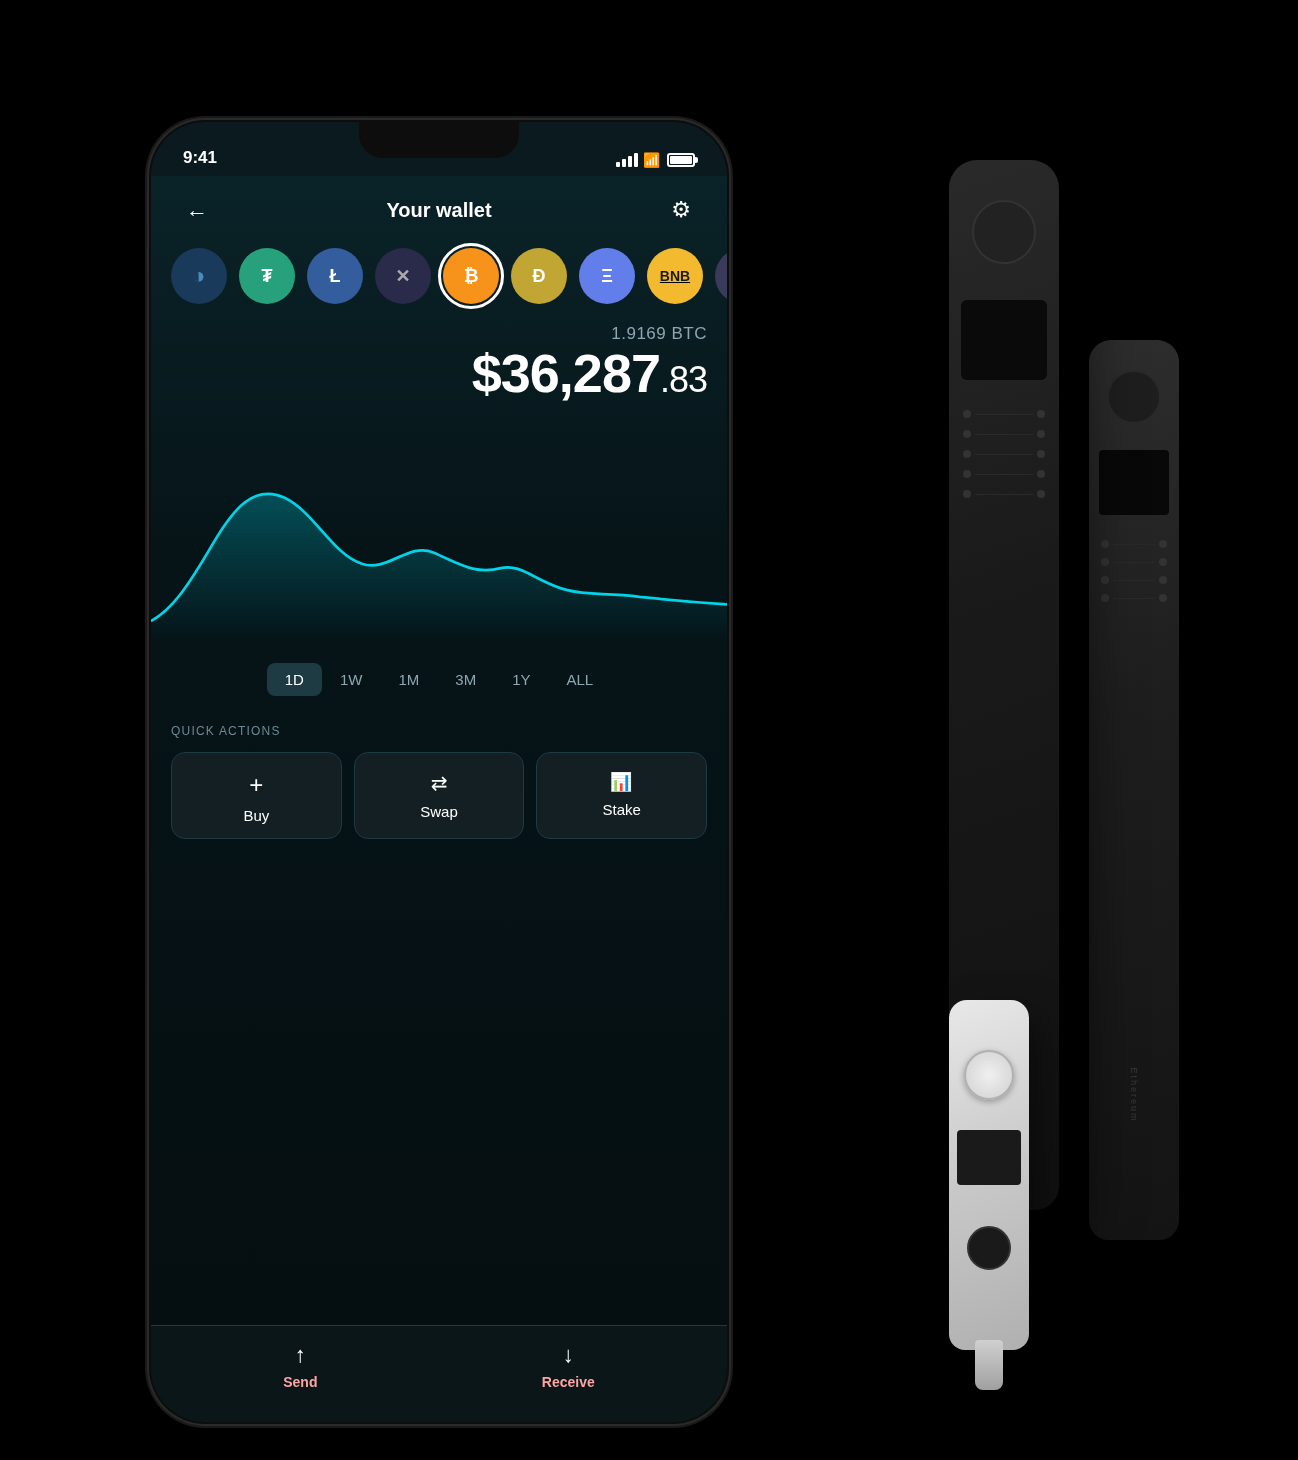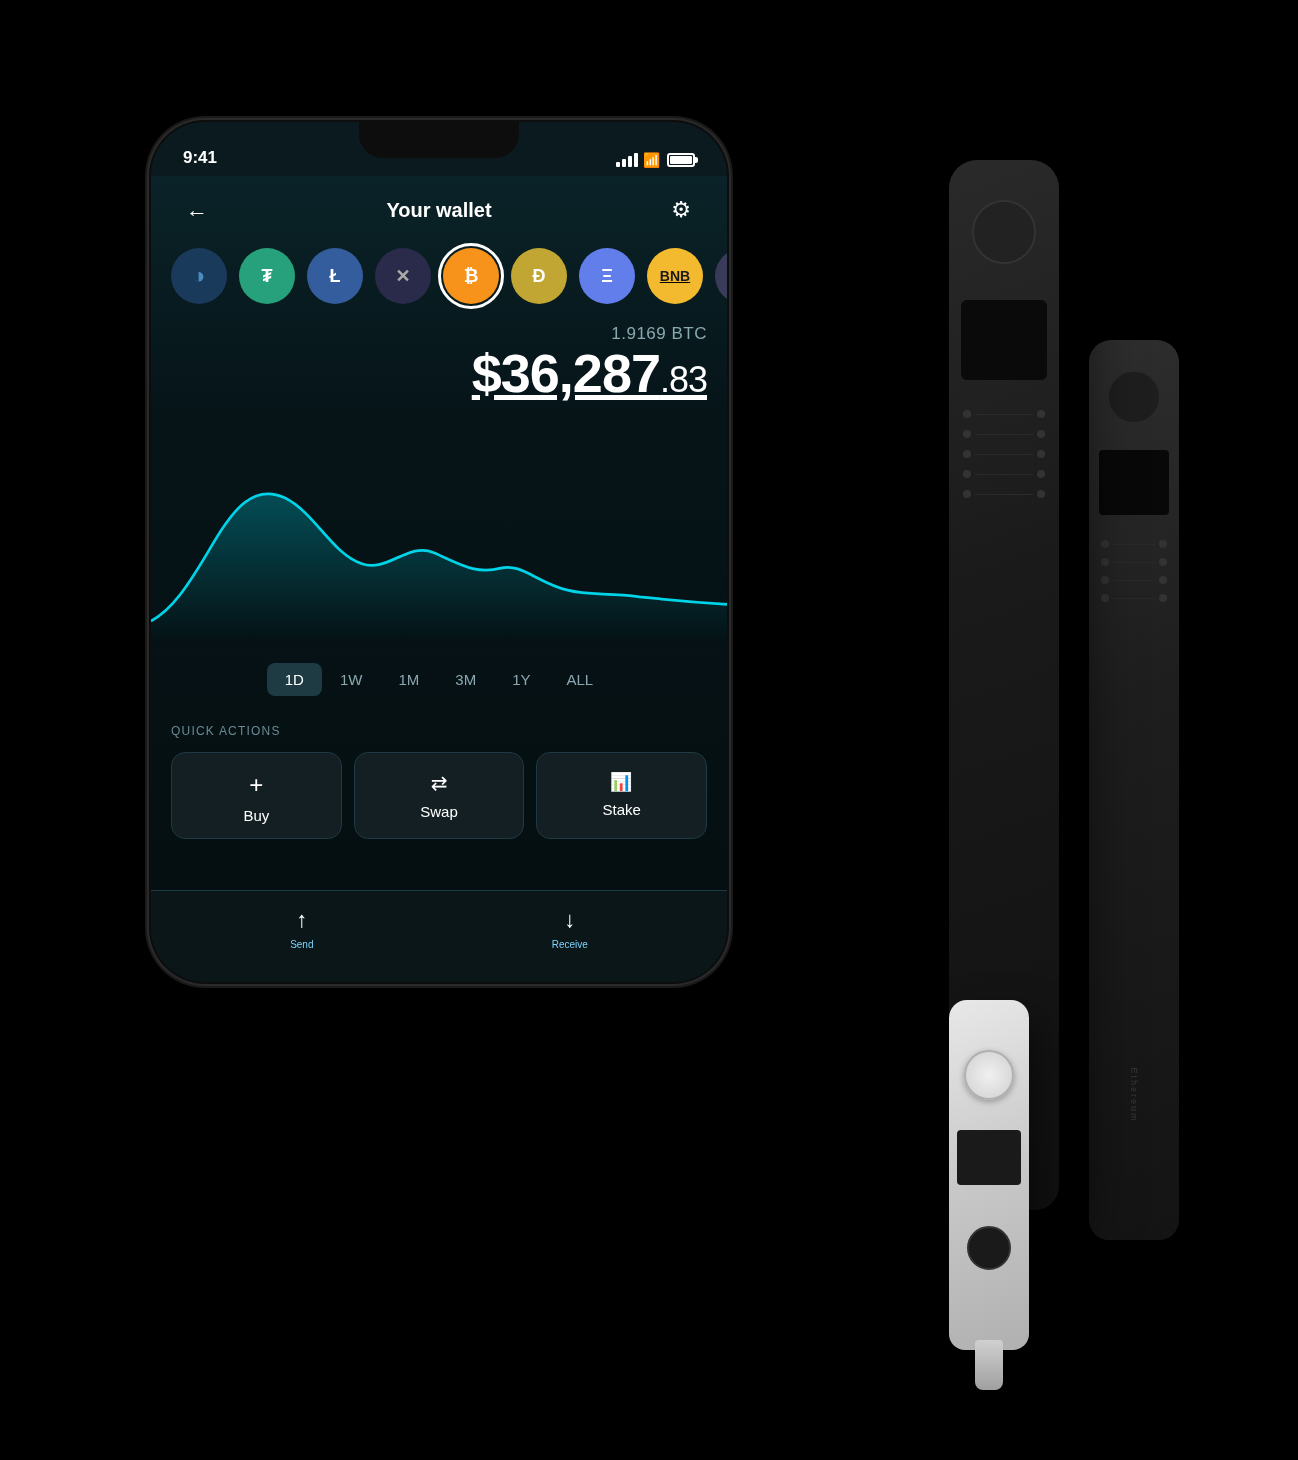--- a/index.html
+++ b/index.html
@@ -23,21 +23,21 @@
       justify-content: center;
       align-items: center;
     }
 
     
     .phone {
       position: absolute;
       left: 50px;
       top: 40px;
       width: 580px;
-      height: 864px;
+      height: 1304px;
       background: #0d0d0d;
       border-radius: 56px;
       box-shadow: 
         0 0 0 2px #2a2a2a,
         0 0 0 4px #1a1a1a,
         30px 40px 80px rgba(0,0,0,0.8),
         -5px 0 20px rgba(0,0,0,0.5);
       overflow: hidden;
       z-index: 10;
     }
@@ -247,21 +247,20 @@
       font-weight: 400;
       letter-spacing: 0.5px;
     }
 
     .balance-fiat {
       font-size: 54px;
       font-weight: 700;
       color: #fff;
       letter-spacing: -1px;
       line-height: 1.1;
-      text-decoration: underline;
     }
 
     .balance-fiat .cents {
       font-size: 36px;
       font-weight: 500;
     }
 
     .balance-change {
       font-size: 17px;
       color: #4caf50;
@@ -369,23 +368,23 @@
       gap: 6px;
       cursor: pointer;
     }
 
     .bottom-action-icon {
       font-size: 22px;
       color: #fff;
     }
 
     .bottom-action-label {
-      font-size: 10px;
-      font-weight: 400;
-      color: #7dd3fc;
+      font-size: 14px;
+      font-weight: 700;
+      color: #fca5a5;
     }
 
     
     .hw-device-1 {
       position: absolute;
       right: 140px;
       top: 80px;
       width: 110px;
       height: 1050px;
       background: linear-gradient(160deg, #2a2a2a 0%, #1a1a1a 40%, #111 100%);

